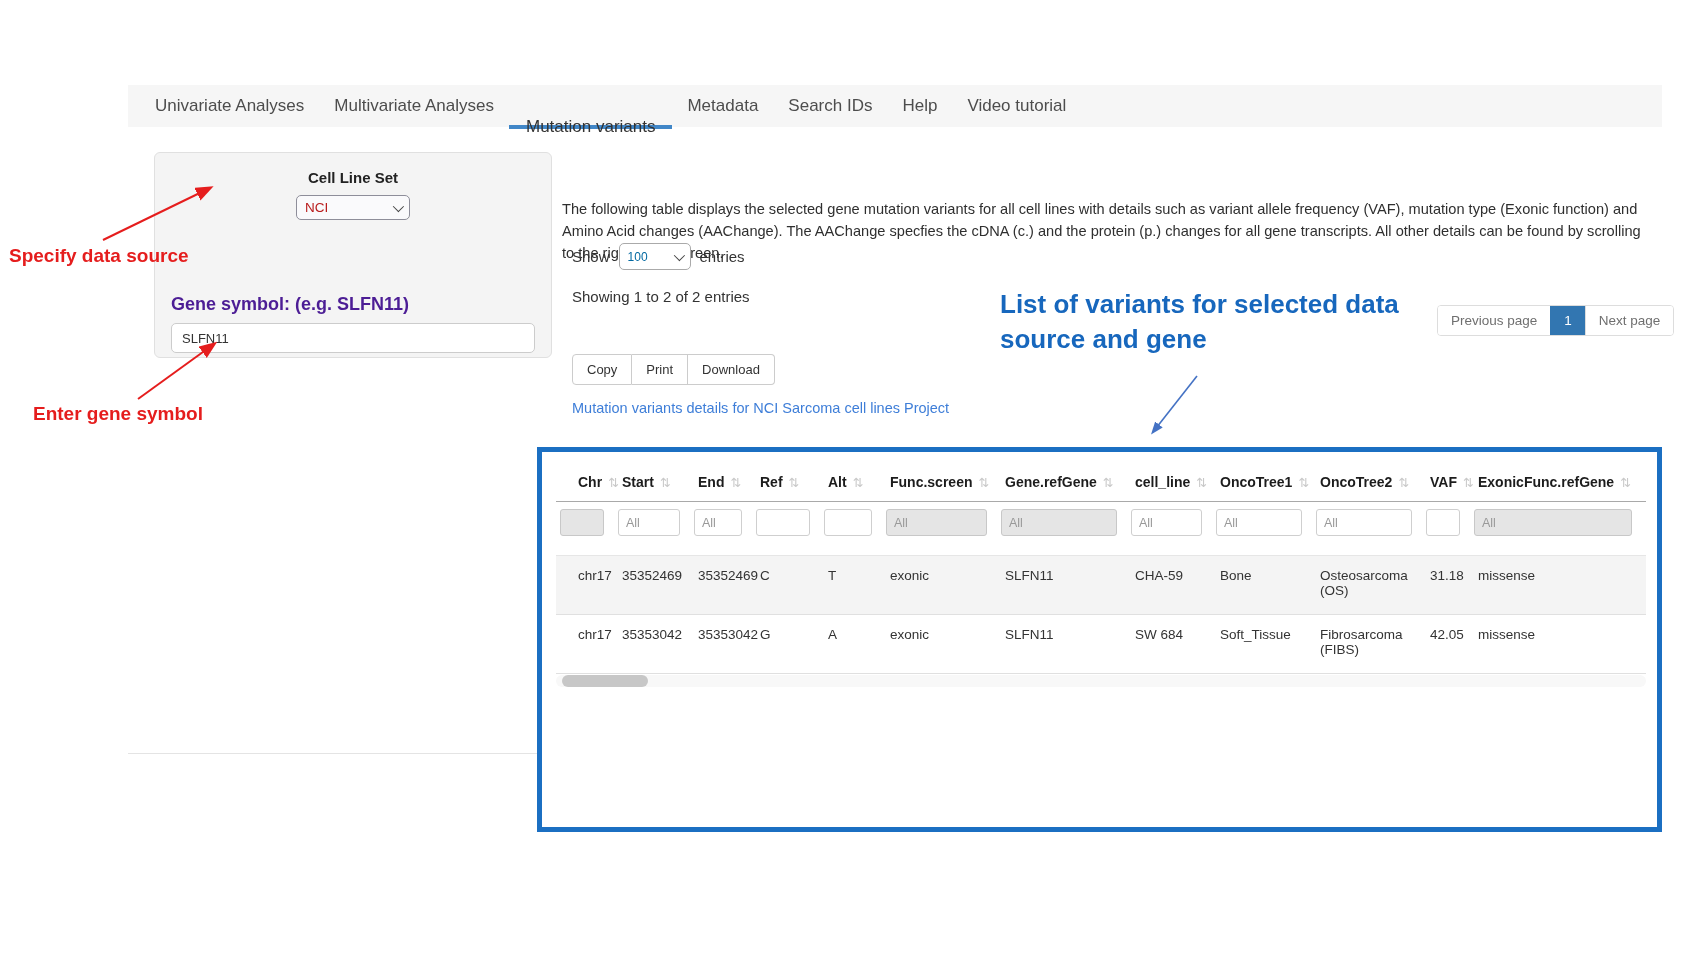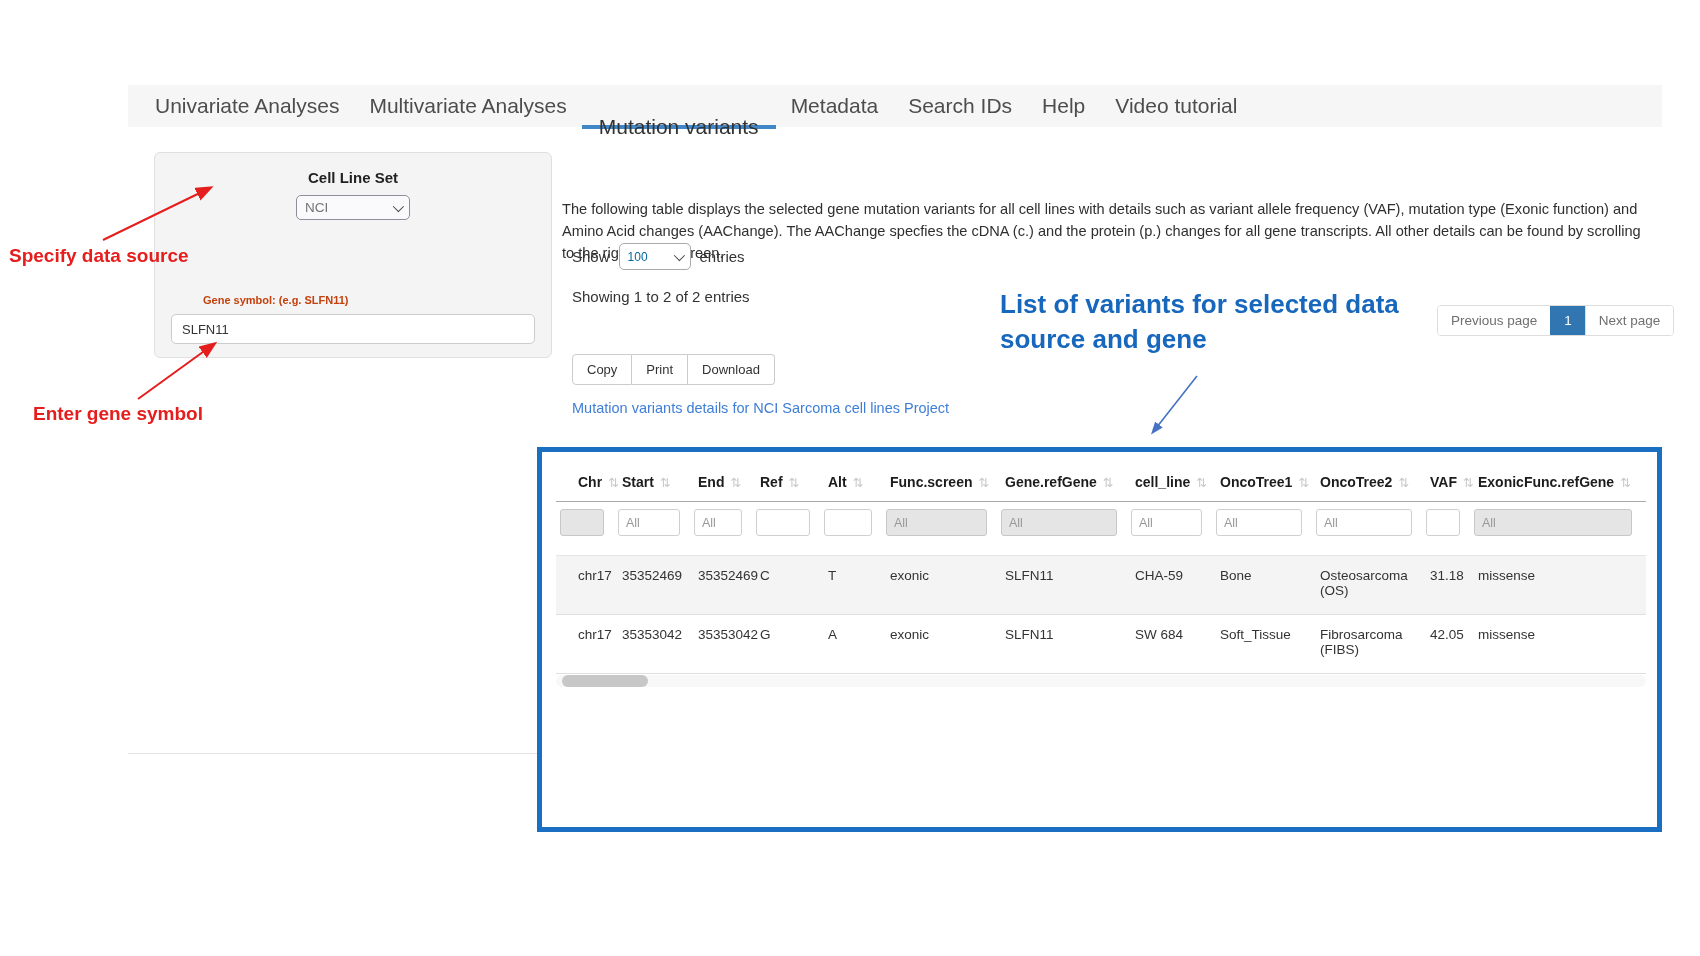--- a/index.html
+++ b/index.html
@@ -2,34 +2,34 @@
 <html><head>
 <meta charset="utf-8">
 <style>
   html,body{margin:0;padding:0;background:#fff;}
   body{width:1700px;height:956px;position:relative;overflow:hidden;
        font-family:"Liberation Sans","DejaVu Sans",sans-serif;color:#333;}
 
   
   .tabbar{position:absolute;left:128px;top:85px;width:1534px;height:42px;
           background:#f6f6f6;display:flex;align-items:stretch;padding-left:12px;box-sizing:border-box;}
-  .tab{display:flex;align-items:center;padding:0 15px;font-size:21px;color:#4d4d4d;cursor:pointer;white-space:nowrap;text-align:right;}
+  .tab{display:flex;align-items:center;padding:0 15px;font-size:17px;color:#4d4d4d;cursor:pointer;white-space:nowrap;text-align:right;}
   .tab.active{background:#e8e8e8;border:2px solid #4187c8;color:#333;margin-top:40px;}
 
   
   .well{position:absolute;left:154px;top:152px;width:398px;height:206px;background:#f4f4f4;
         border:1px solid #e0e0e0;border-radius:6px;padding:16px;box-sizing:border-box;}
   .cls-row{display:flex;align-items:center;gap:9px;flex-direction:column;}
   .blabel{font-weight:bold;font-size:15px;color:#222;}
   .mac-select{width:114px;height:25px;background:#fafafc;border:1px solid #8e8e9a;border-radius:5px;
               display:flex;align-items:center;justify-content:space-between;padding:0 8px;box-sizing:border-box;
-              font-size:13.5px;color:#737373;cursor:pointer;}
+              font-size:13.5px;color:#b91c1c;cursor:pointer;}
   .chev{width:7px;height:7px;border-right:1.6px solid #444;border-bottom:1.6px solid #444;
         transform:rotate(45deg) translateY(-2px);display:inline-block;}
-  .gene-label{margin-top:74px;font-weight:bold;font-size:11px;color:#c2410c;margin-left:32px;}
+  .gene-label{margin-top:74px;font-weight:bold;font-size:18px;color:#4c1d95;}
   .gene-input{margin-top:8px;width:100%;height:30px;border:1px solid #ccc;border-radius:5px;
               padding:0 10px;box-sizing:border-box;font-size:13px;color:#333;background:#fff;
               font-family:"Liberation Sans","DejaVu Sans",sans-serif;}
 
   
   .red-note{position:absolute;color:#e51d1d;font-size:19px;font-weight:bold;white-space:nowrap;}
   #red1{left:9px;top:245px;}
   #red2{left:33px;top:403px;}
 
   

